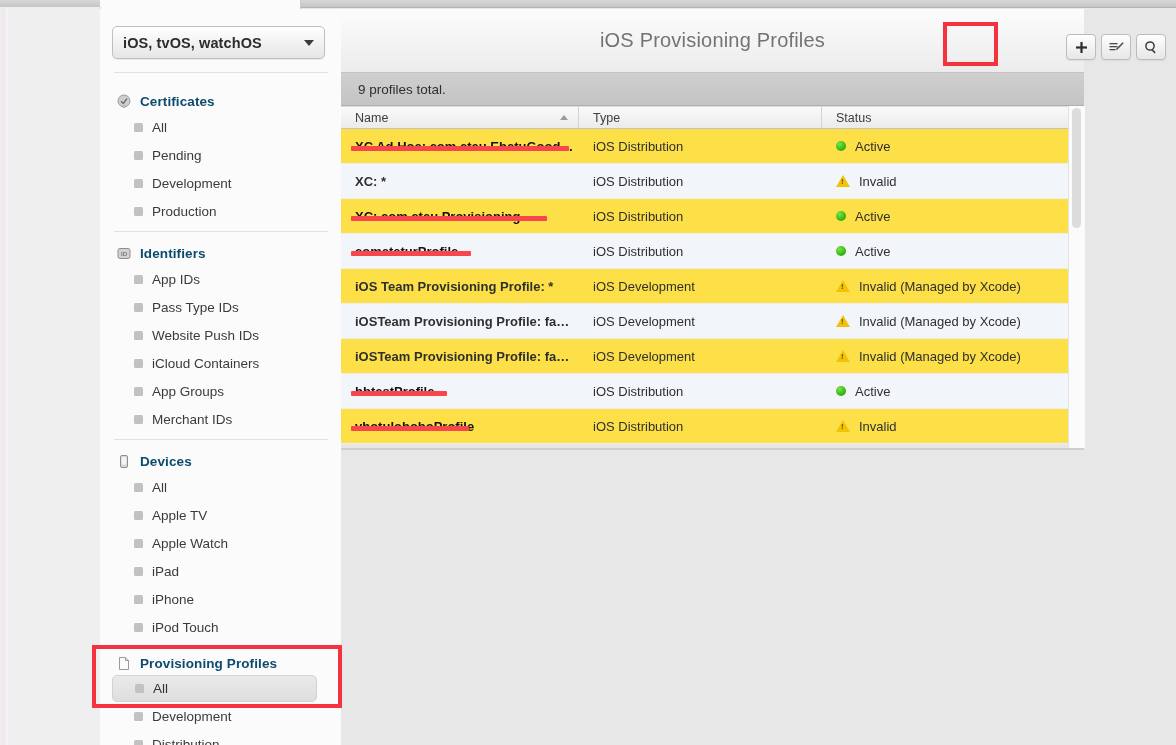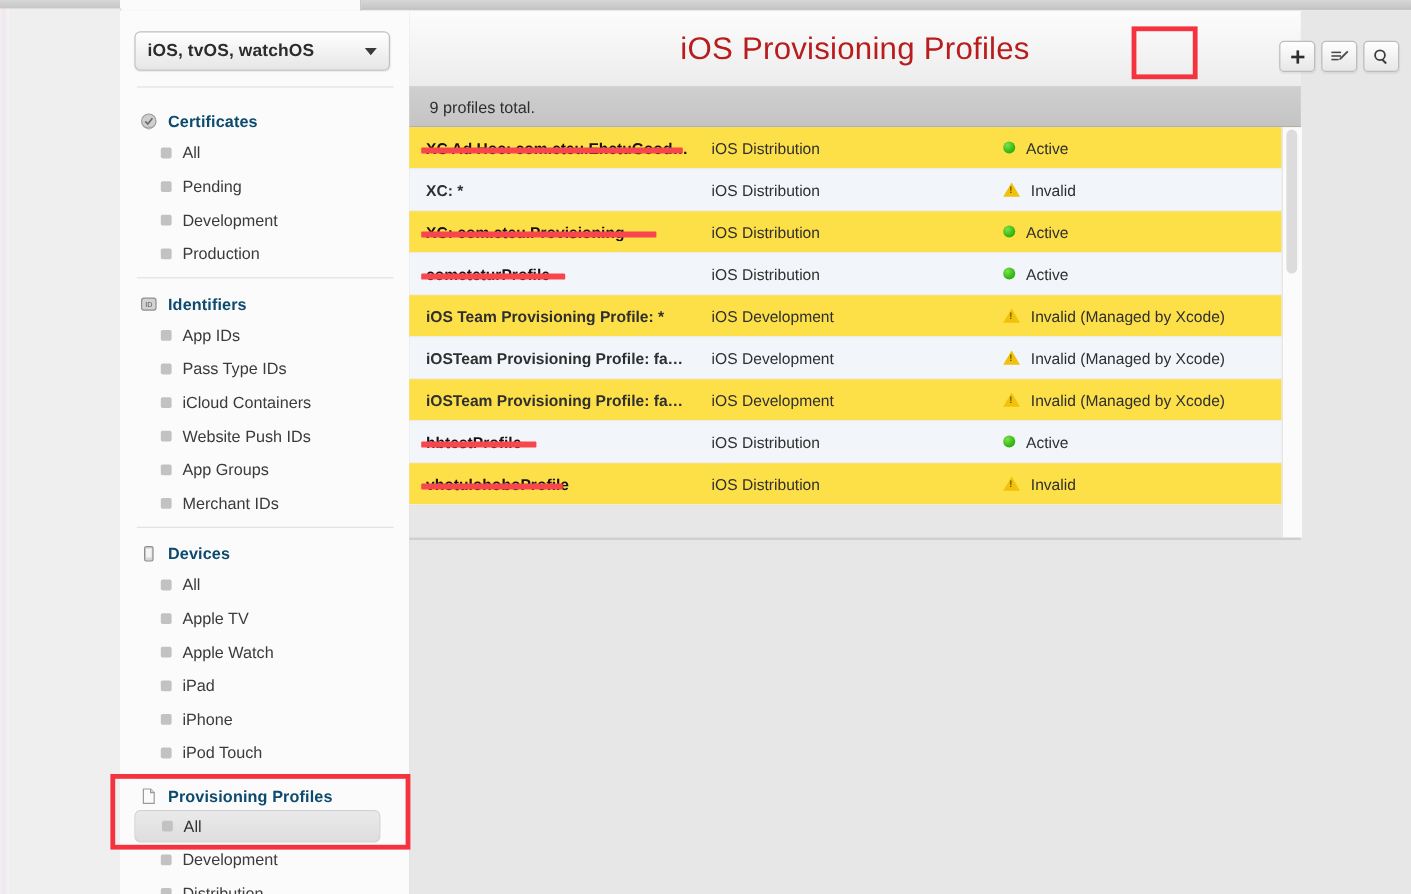--- a/index.html
+++ b/index.html
@@ -60,21 +60,21 @@
   .redbox{position:absolute;border:4px solid #f5333f;box-sizing:border-box;pointer-events:none;}
 
   
   .main{position:absolute;left:341px;top:9px;width:835px;height:736px;
         background:#e7e7e7;overflow:hidden;}
   .titlebar{position:absolute;left:0;top:0;width:743px;height:63px;
     background:linear-gradient(#fcfcfc,#ececec);
     border-bottom:1px solid #c4c4c4;}
   .title{position:absolute;left:0;top:0;width:743px;height:63px;
     display:flex;align-items:center;justify-content:center;
-    font-size:26px;color:#b91c1c;letter-spacing:.2px;}
+    font-size:20px;color:#737373;letter-spacing:.2px;}
   .tools{position:absolute;right:10px;top:25px;display:flex;gap:5px;}
   .tbtn{width:28px;height:24px;border:1px solid #bcbcbc;border-radius:4px;
     background:linear-gradient(#ffffff,#f0f0f0 60%,#e7e7e7);
     display:flex;align-items:center;justify-content:center;
     box-shadow:0 1px 1px rgba(0,0,0,.06);}
   .tbtn svg{display:block;}
 
   .countbar{position:absolute;left:0;top:64px;width:743px;height:32px;
     background:linear-gradient(#cfcfcf,#c4c4c4);
     border-bottom:1px solid #b0b0b0;
@@ -195,25 +195,25 @@
       <div class="item">
         <span class="bullet"></span>
         <span class="label">App IDs</span>
       </div>
       <div class="item">
         <span class="bullet"></span>
         <span class="label">Pass Type IDs</span>
       </div>
       <div class="item">
         <span class="bullet"></span>
+        <span class="label">Website Push IDs</span>
+      </div>
+      <div class="item">
+        <span class="bullet"></span>
         <span class="label">iCloud Containers</span>
-      </div>
-      <div class="item">
-        <span class="bullet"></span>
-        <span class="label">Website Push IDs</span>
       </div>
       <div class="item">
         <span class="bullet"></span>
         <span class="label">App Groups</span>
       </div>
       <div class="item">
         <span class="bullet"></span>
         <span class="label">Merchant IDs</span>
       </div>
     </div>
@@ -309,20 +309,32 @@
           <rect x="8.6" y="9.2" width="4.4" height="1.6" fill="#3c3c3c" transform="rotate(45 8.6 9.2)"></rect>
         </svg>
       </div>
     </div>
 
     <div class="countbar">
       <span>9 profiles total.</span>
     </div>
 
     <div class="table">
+      <div class="thead">
+        <div class="th c-name">
+          <span>Name</span>
+          <span class="sortcaret"></span>
+        </div>
+        <div class="th c-type">
+          <span>Type</span>
+        </div>
+        <div class="th c-status">
+          <span>Status</span>
+        </div>
+      </div>
 
       <div class="row odd">
         <div class="cell c1">
           <span class="redacted w1">XC Ad Hoc: com.cteu.EhctuGood…</span>
         </div>
         <div class="cell c2">iOS Distribution</div>
         <div class="cell c3">
           <span class="dot"></span>
           <span>Active</span>
         </div>

